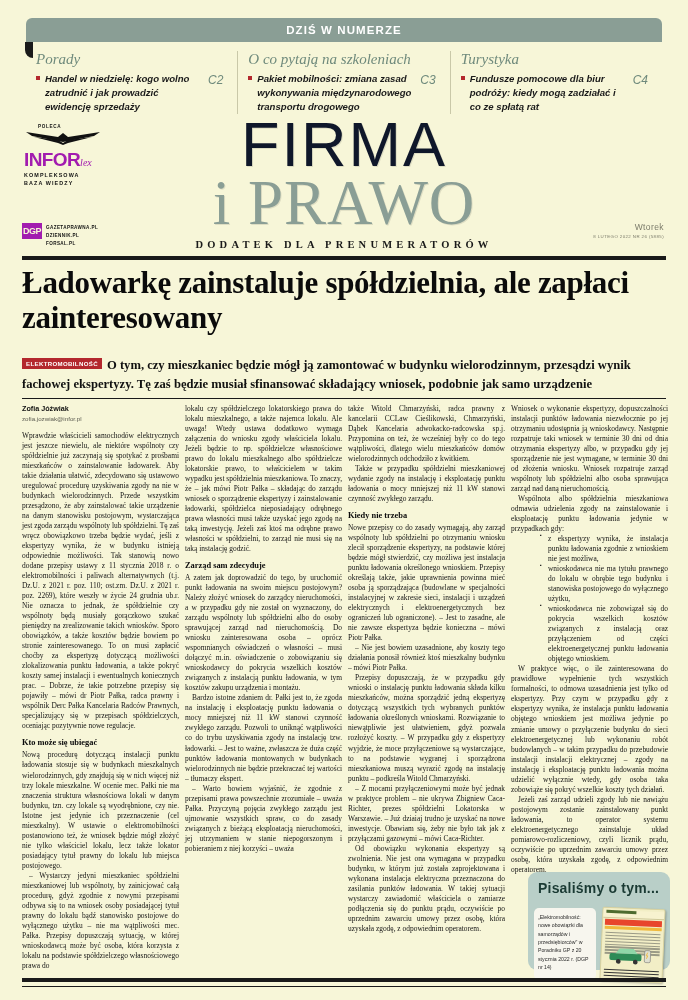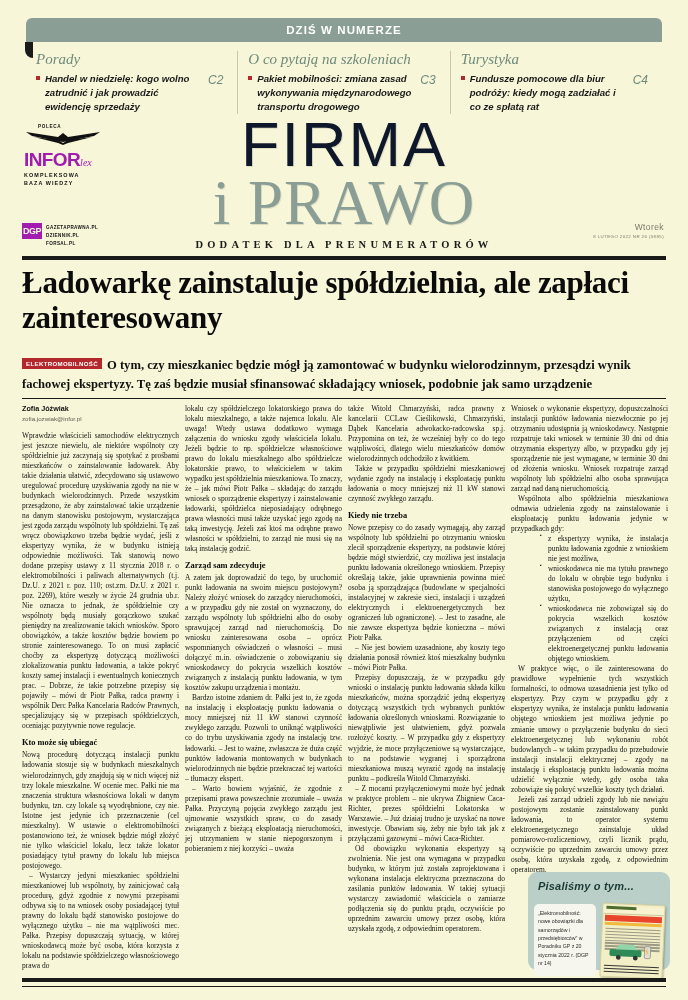--- a/index.html
+++ b/index.html
@@ -139,22 +139,22 @@
     font-family:"Liberation Sans",sans-serif;font-weight:bold;
     font-size:6.6px;text-align:right;margin-top:3px;color:#111;
   }
 
   
   .promo{
     position:absolute;left:528px;top:872px;width:142px;height:98px;
     background:#b9cfc8;border-radius:9px;padding:6px;box-sizing:border-box;
   }
   .promo-title{
-    font-family:"Liberation Sans",sans-serif;font-weight:bold;font-style:italic;
-    font-size:11px;color:#1a3a33;margin:2px 0 12px 4px;letter-spacing:.2px;
+    font-family:"Liberation Sans",sans-serif;font-weight:bold;
+    font-size:14px;color:#1a3a33;margin:2px 0 12px 4px;letter-spacing:.2px;
   }
   .promo-inner{display:flex;gap:5px;}
   .promo-text{
     width:62px;height:72px;background:#f7f6ee;border-radius:5px;
     font-family:"Liberation Sans",sans-serif;font-size:5.2px;line-height:1.6;
     color:#2a2a2a;padding:5px 4px;box-sizing:border-box;
   }
   .promo-thumb{
     width:62px;height:72px;background:#f2eec6;border:1px solid #d8d2a0;
     border-radius:2px;box-shadow:1px 1px 2px rgba(0,0,0,.25);

